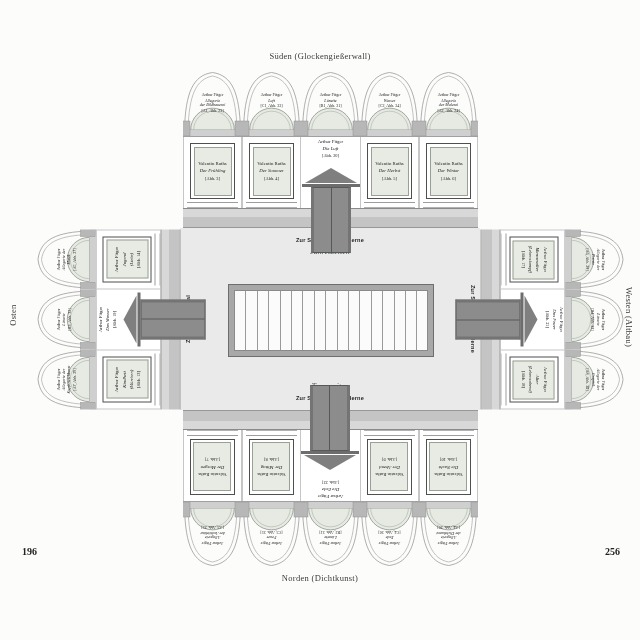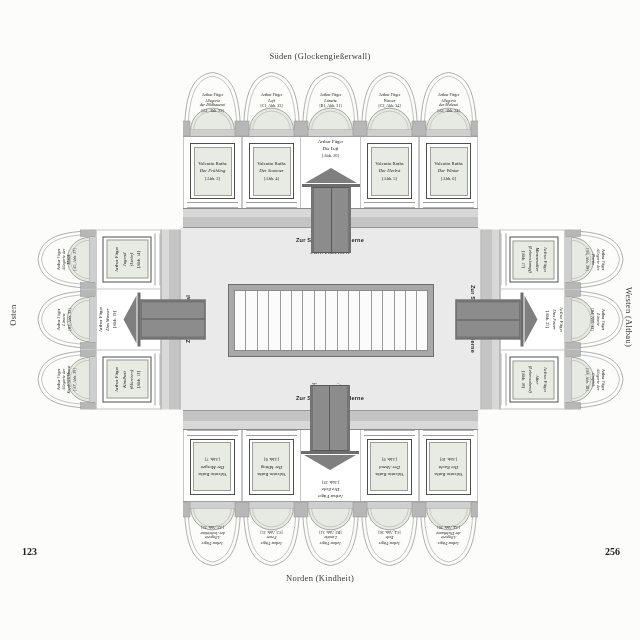--- a/index.html
+++ b/index.html
@@ -60,24 +60,24 @@
   .d-body { position:absolute; left:50%; transform:translateX(-50%); background:#8c8c8c;
             border:1px solid #585858; border-left:3px solid #747474; border-right:3px solid #747474; z-index:3; }
   .d-leaf { position:absolute; left:50%; top:0; bottom:0; width:1px; background:#585858; }
 </style>
 </head>
 <body>
 
 <div id="sheet">
 
   <div class="cap south">Süden (Glockengießerwall)</div>
-  <div class="cap north">Norden (Kindheit)</div>
+  <div class="cap north">Norden (Dichtkunst)</div>
   <div class="cap east">Osten</div>
   <div class="cap west">Westen (Altbau)</div>
-  <div class="pagenum left">123</div>
+  <div class="pagenum left">196</div>
   <div class="pagenum right">256</div>
 
   <div id="floor">
     <div class="ftext top">
       <span class="link">Zur Sammlung Moderne</span>
       <span class="cycle">Jahreszeiten</span>
     </div>
     <div id="stairs">
         <div id="stairs-in"></div>
       </div>

